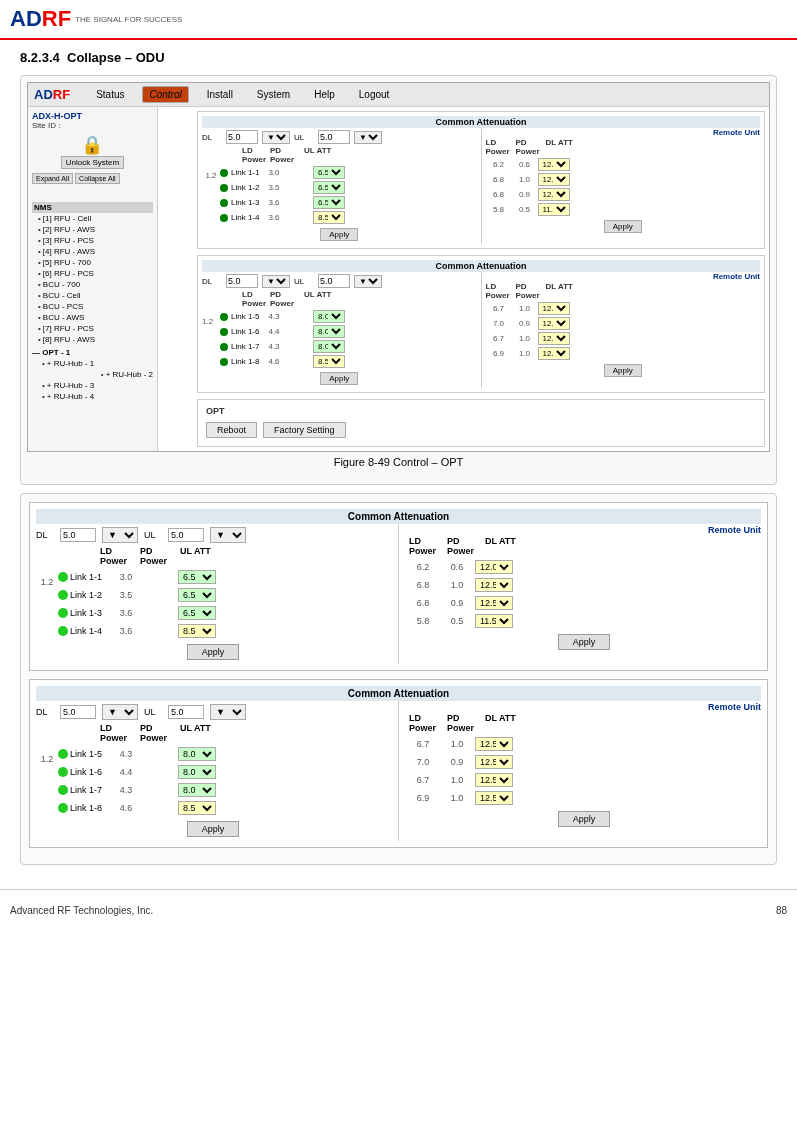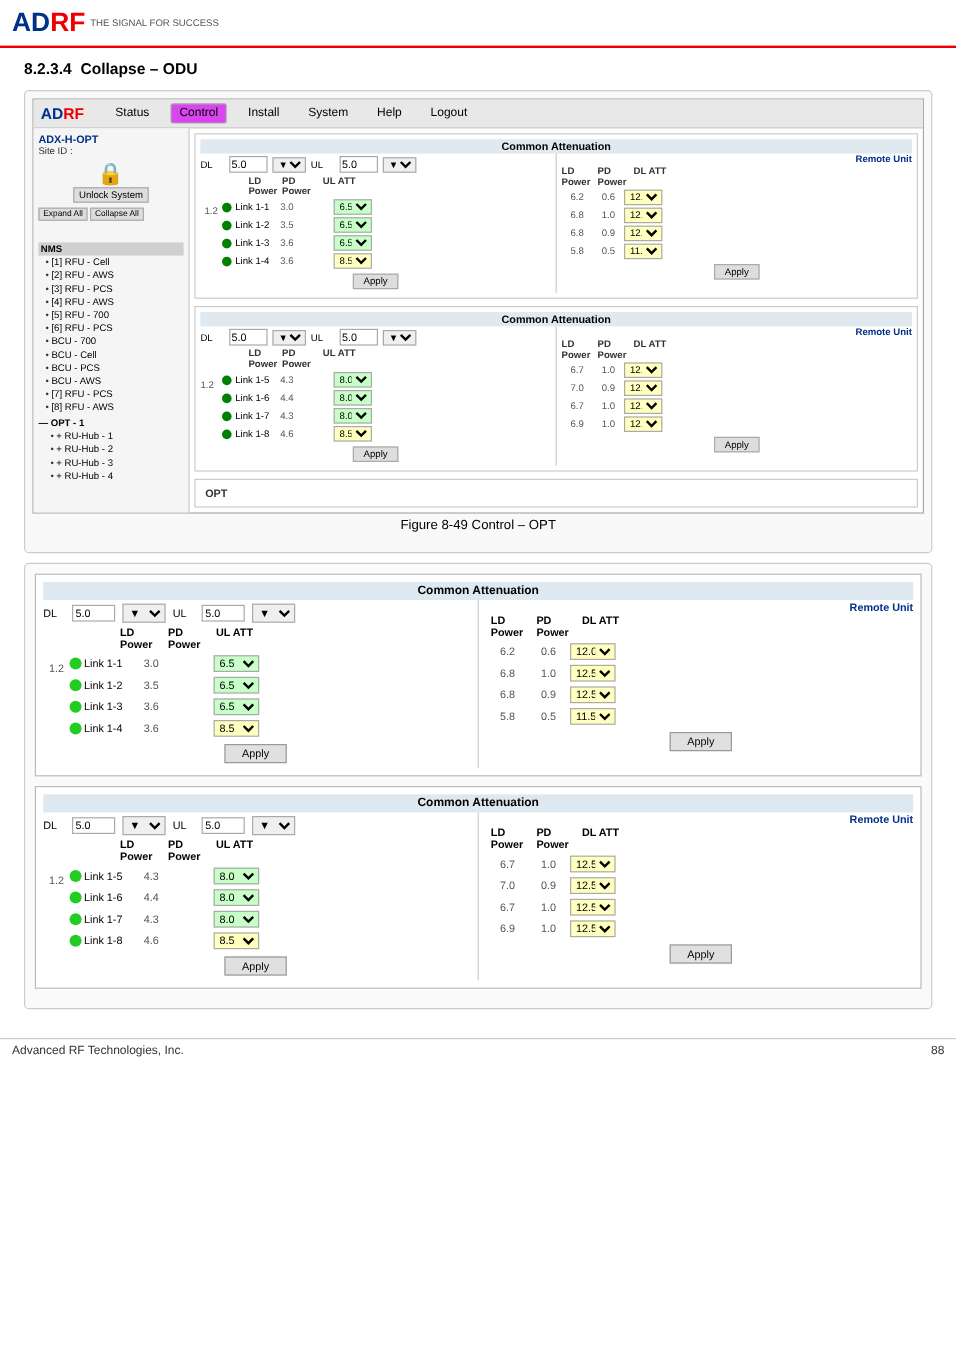--- a/index.html
+++ b/index.html
@@ -22,26 +22,26 @@
     
     .figure-container { border: 1px solid #ccc; border-radius: 4px; margin: 10px 0 4px 0; padding: 6px; background: #f9f9f9; }
     .figure-caption { text-align: center; font-size: 11px; margin: 4px 0 10px 0; }
 
     
     .screenshot-box { border: 1px solid #aaa; background: #fff; font-size: 10px; }
 
     
     .nav-bar { display: flex; align-items: center; background: #e8e8e8; border-bottom: 1px solid #ccc; padding: 3px 6px; gap: 12px; }
     .nav-item { padding: 2px 6px; cursor: pointer; font-size: 10px; }
-    .nav-item.active { background: #d946ef; border: 1px solid #aaa; border-radius: 2px; }
+    .nav-item.active { background: #c2410c; border: 1px solid #aaa; border-radius: 2px; font-style: italic; }
     .nav-logo { font-weight: bold; color: #003087; font-size: 13px; margin-right: 8px; }
     .nav-logo span { color: #e00; }
 
     
-    .main-layout { display: flex; }
+    .main-layout { display: flex; gap: 35px; }
 
     
     .sidebar { width: 130px; border-right: 1px solid #ccc; padding: 4px; font-size: 9px; background: #f5f5f5; min-height: 280px; }
     .sidebar-title { font-weight: bold; color: #003087; font-size: 9px; }
     .sidebar-site { font-size: 8px; color: #333; }
     .lock-btn-area { text-align: center; margin: 4px 0; }
     .lock-icon { font-size: 18px; color: #888; }
     .unlock-btn { font-size: 8px; background: #ddd; border: 1px solid #aaa; padding: 1px 4px; cursor: pointer; }
     .expand-area { display: flex; gap: 2px; margin: 2px 0; }
     .expand-btn { font-size: 7px; background: #ddd; border: 1px solid #aaa; padding: 1px 3px; cursor: pointer; }
@@ -93,21 +93,21 @@
     .big-link-dot { width: 10px; height: 10px; background: #22cc22; border-radius: 50%; display: inline-block; flex-shrink: 0; }
     .big-link-name { width: 38px; font-size: 9px; }
     .big-link-val { width: 32px; text-align: center; color: #555; font-size: 9px; }
     .big-link-select { width: 38px; font-size: 9px; border: 1px solid #aaa; }
     .big-link-select-green { background: #c8ffc8; }
     .big-link-select-yellow { background: #ffffc0; }
     .big-apply-btn { display: block; margin: 4px auto; font-size: 9px; background: #e0e0e0; border: 1px solid #999; padding: 2px 14px; cursor: pointer; }
     .big-remote-label { font-size: 9px; font-weight: bold; color: #003087; text-align: right; padding: 1px 0; }
 
     
-    .page-footer { border-top: 1px solid #ccc; padding: 4px 10px; display: flex; justify-content: space-between; font-size: 10px; color: #333; margin-top: 10px; }
+    .page-footer { border-top: 1px solid #ccc; padding: 15px 10px; display: flex; justify-content: space-between; font-size: 10px; color: #333; margin-top: 10px; }
   </style>
 </head>
 <body>
 
 <div class="page-header">
   <div class="logo-area">
     <span class="logo-text">AD<span class="logo-rf">RF</span></span>
     <span class="logo-tagline">THE SIGNAL FOR SUCCESS</span>
   </div>
 </div>
@@ -154,21 +154,21 @@
               <li class="tree-item-dot">[5] RFU - 700</li>
               <li class="tree-item-dot">[6] RFU - PCS</li>
               <li class="tree-item-dot">BCU - 700</li>
               <li class="tree-item-dot">BCU - Cell</li>
               <li class="tree-item-dot">BCU - PCS</li>
               <li class="tree-item-dot">BCU - AWS</li>
               <li class="tree-item-dot">[7] RFU - PCS</li>
               <li class="tree-item-dot">[8] RFU - AWS</li>
               <li class="tree-section" style="padding-left:0; margin-top:2px;">— OPT - 1</li>
               <li class="tree-item-dot" style="padding-left:10px;">+ RU-Hub - 1</li>
-              <li class="tree-item-dot" style="padding-left:10px;">+ RU-Hub - 2</li>
+              <li class="tree-item-dot" style="padding-left:10px;text-align:right;">+ RU-Hub - 2</li>
               <li class="tree-item-dot" style="padding-left:10px;">+ RU-Hub - 3</li>
               <li class="tree-item-dot" style="padding-left:10px;">+ RU-Hub - 4</li>
             </ul>
           </div>
         </div>
 
         <div class="control-panel">
 
           <div class="panel-section">
             <div class="common-att-header">Common Attenuation</div>
@@ -337,20 +337,24 @@
                   <span class="link-val">1.0</span>
                   <select class="link-select" style="background:#ffffc0;"><option>12.5</option></select>
                 </div>
                 <button class="apply-btn">Apply</button>
               </div>
             </div>
           </div>
 
           <div style="border: 1px solid #ccc; padding: 4px;">
             <div class="opt-label">OPT</div>
+            <div class="opt-buttons">
+              <button class="opt-btn">Reboot</button>
+              <button class="opt-btn">Factory Setting</button>
+            </div>
           </div>
         </div>
       </div>
     </div>
     <div class="figure-caption">Figure 8-49   Control – OPT</div>
   </div>
 
 
   <div class="big-figure">
     <div class="big-panel">

